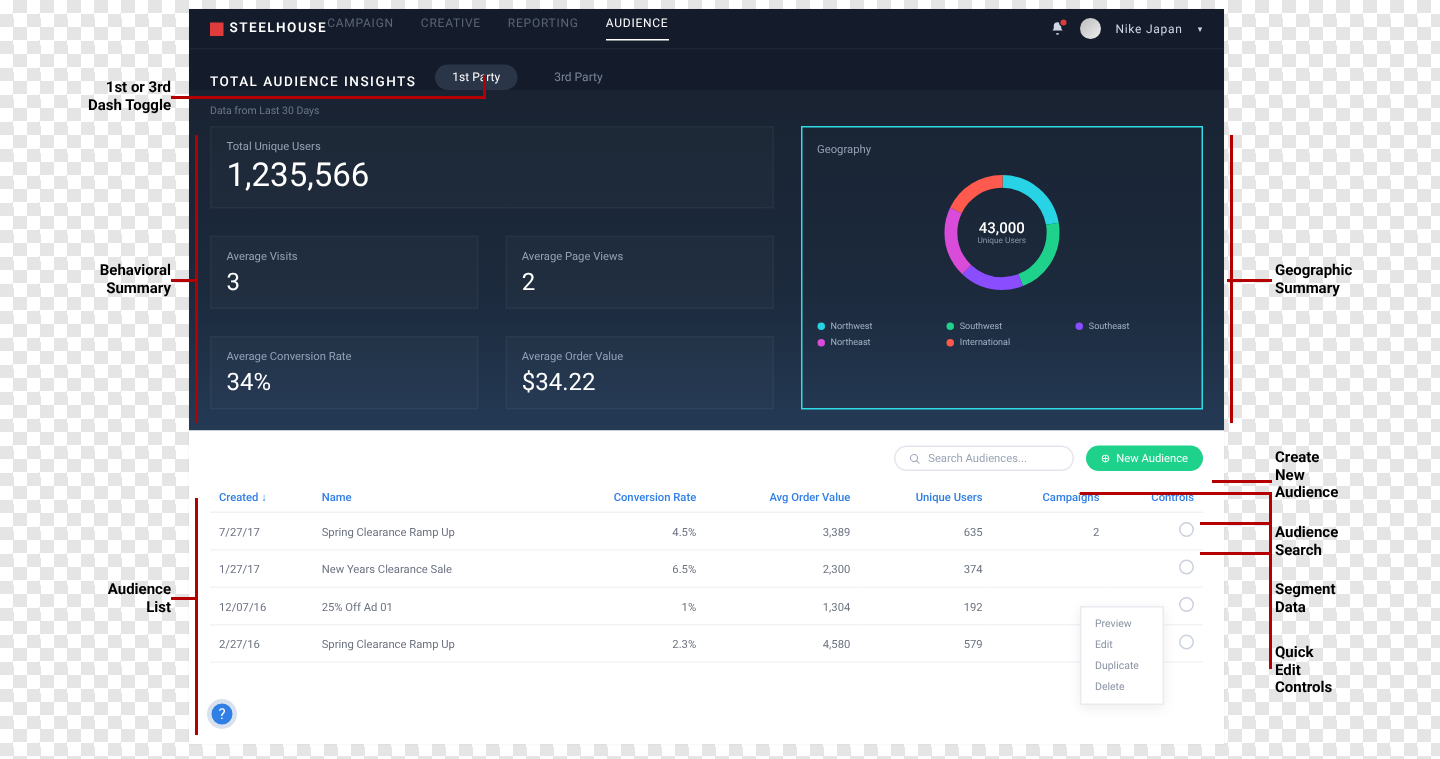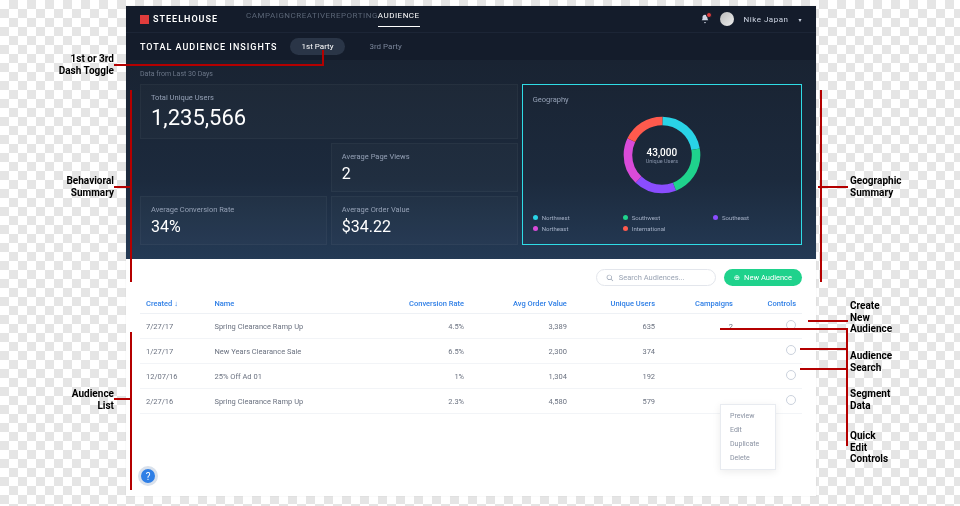--- a/index.html
+++ b/index.html
@@ -2,35 +2,35 @@
 <html><head>
 <meta charset="utf-8">
 <style>
 *{margin:0;padding:0;box-sizing:border-box;font-family:-apple-system,BlinkMacSystemFont,"Segoe UI",Roboto,Helvetica,Arial,sans-serif}
 body{background:#fff;width:960px;height:506px;position:relative;overflow:hidden}
 .checker{position:absolute;inset:0;background-image:repeating-conic-gradient(#e5e5e5 0% 25%,#fff 0% 50%);background-size:18px 18px;z-index:0}
 .frame{position:absolute;left:126px;top:6px;width:690px;height:490px;background:#fff;z-index:2;box-shadow:0 0 0 1px rgba(0,0,0,.02)}
 .hdr{height:26px;background:#141c2b;display:flex;align-items:center;padding:0 14px;color:#5a6576;font-size:8px;letter-spacing:.5px}
 .logo{color:#fff;font-weight:600;font-size:9px;letter-spacing:1px;display:flex;align-items:center;gap:4px}
 .logo-sq{width:9px;height:9px;background:#e03c3c}
-.navitems{display:flex;margin-left:28px}
+.navitems{display:flex;gap:18px;}
 .navitems span{cursor:pointer}
 .navitems .act{color:#fff;border-bottom:1px solid #fff;padding-bottom:6px}
 .hdr-r{margin-left:auto;display:flex;align-items:center;gap:10px;color:#cfd6e4;font-size:8px}
 .bell{position:relative;width:10px;height:10px}
 .bell svg{width:10px;height:10px;fill:#cfd6e4}
 .dot{position:absolute;top:-2px;right:-2px;width:6px;height:6px;border-radius:50%;background:#e03c3c;border:1px solid #141c2b}
 .avatar{width:14px;height:14px;border-radius:50%;background:linear-gradient(135deg,#bbb,#eee)}
-.sub{height:28px;background:#141c2b;display:flex;align-items:center;padding:0 14px;gap:12px;border-top:1px solid #1c2536}
+.sub{height:28px;background:#141c2b;display:flex;align-items:flex-end;padding:0 14px;gap:12px;border-top:1px solid #1c2536}
 .sub-title{color:#fff;font-size:9px;font-weight:500;letter-spacing:1px}
 .pill{font-size:8px;padding:4px 12px;border-radius:10px;color:#7a8599;cursor:pointer}
 .pill.act{background:#2a3547;color:#fff}
 .dash{background:linear-gradient(180deg,#192332 0%,#1c2a3d 60%,#243a55 100%);padding:10px 14px 14px;color:#cfd6e4}
 .data-from{font-size:7px;color:#6b7688;margin-bottom:6px}
-.dash-grid{display:grid;grid-template-columns:1fr 1fr 1.5fr;grid-template-rows:auto auto auto;gap:4px}
+.dash-grid{display:grid;grid-template-columns:1fr 1fr 1.5fr;grid-template-rows:auto auto auto;gap:18px}
 .card{background:rgba(255,255,255,.02);border:1px solid rgba(255,255,255,.04);padding:8px 10px}
 .card .lbl{font-size:7.5px;color:#94a0b5;margin-bottom:3px}
 .card .val{font-size:16px;color:#fff;font-weight:400}
 .c-tuu{grid-column:1/3;grid-row:1}
 .c-tuu .val{font-size:22px}
 .c-av{grid-column:1;grid-row:2}
 .c-apv{grid-column:2;grid-row:2}
 .c-acr{grid-column:1;grid-row:3}
 .c-aov{grid-column:2;grid-row:3}
 .geo{grid-column:3;grid-row:1/4;border:1px solid #2fdce6;padding:10px}
@@ -131,20 +131,24 @@
     <div class="pill">3rd Party</div>
   </div>
 
   <div class="dash">
     <div class="data-from">Data from Last 30 Days</div>
     <div class="dash-grid">
       <div class="card c-tuu">
         <div class="lbl">Total Unique Users</div>
         <div class="val">1,235,566</div>
       </div>
+      <div class="card c-av">
+        <div class="lbl">Average Visits</div>
+        <div class="val">3</div>
+      </div>
       <div class="card c-apv">
         <div class="lbl">Average Page Views</div>
         <div class="val">2</div>
       </div>
       <div class="card c-acr">
         <div class="lbl">Average Conversion Rate</div>
         <div class="val">34%</div>
       </div>
       <div class="card c-aov">
         <div class="lbl">Average Order Value</div>

